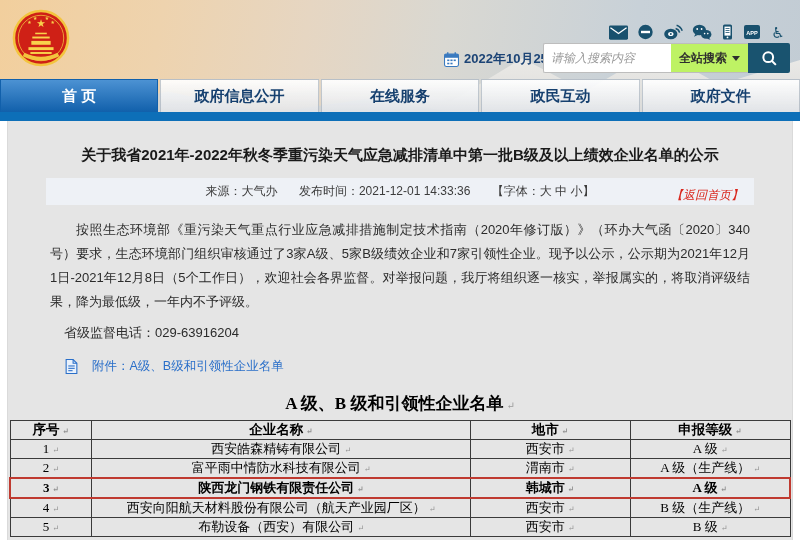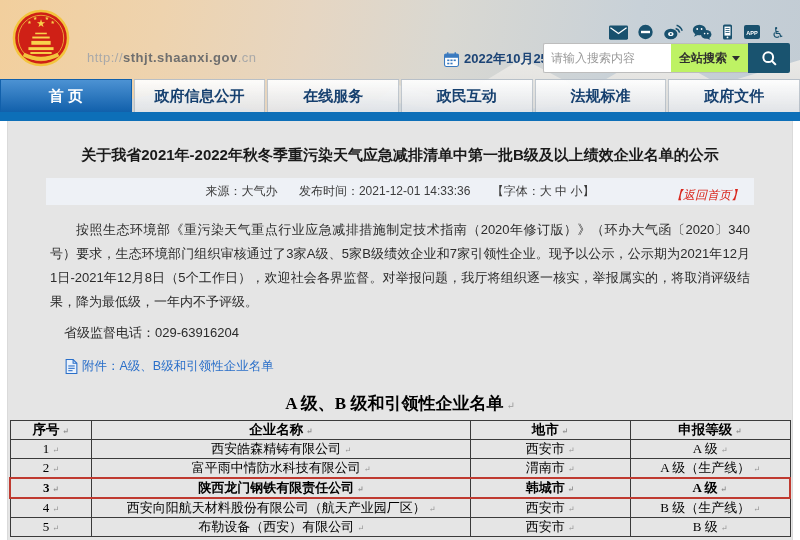--- a/index.html
+++ b/index.html
@@ -26,21 +26,21 @@
   .icon-row { position:absolute; top:24px; right:14px; display:flex; gap:9px; align-items:center; color:#19516e; }
   .icon-btn { display:block; cursor:pointer; }
   .icon-btn svg { display:block; }
 
   .date-box { position:absolute; left:444px; top:50px; display:flex; align-items:center; gap:5px;
     font-size:13px; font-weight:600; color:#1c4476; }
 
   .search { position:absolute; top:43px; right:10px; height:30px; display:flex; align-items:stretch; }
   .search input { width:128px; border:1px solid #bdbdbd; border-right:none; padding:0 7px;
     font-size:12px; color:#333; outline:none; border-radius:2px 0 0 2px; background:#fff;
-    font-family:"Liberation Sans",sans-serif; }
+    font-family:"Liberation Sans",sans-serif;font-style:italic; }
   .search input::placeholder { color:#9a9a9a; }
   .scope { background:#bef264; border-top:1px solid #bdbdbd; border-bottom:1px solid #bdbdbd;
     display:flex; align-items:center; gap:5px; padding:0 8px; font-size:12px; font-weight:bold;
     color:#2e2e2e; cursor:pointer; }
   .caret { width:0; height:0; border-left:4px solid transparent; border-right:4px solid transparent;
     border-top:5px solid #2e2e2e; }
   .search-btn { width:42px; background:#19536f; border:none; display:flex; align-items:center;
     justify-content:center; cursor:pointer; border-radius:0 2px 2px 0; }
 
   
@@ -60,21 +60,21 @@
 
   .meta { margin:0 38px; background:#eef1f6; height:27px; line-height:27px; position:relative;
     text-align:center; font-size:12px; color:#3c3c3c; }
   .meta span { margin:0 9px; }
   .back-home { position:absolute; right:2px; top:4px; color:#d9261c; cursor:pointer;font-style:italic; }
 
   .para { margin:13px 42px 0; font-size:13px; line-height:24px; text-indent:2em;
     text-align:justify; color:#2b2b2b; }
   .phone { margin:10px 30px 0; font-size:13px; text-indent:2em; color:#2b2b2b; }
 
-  .attach { margin:16px 30px 0 57px; display:flex; align-items:center; gap:4px;
+  .attach { margin:16px 30px 0 57px; display:flex; align-items:center; gap:14px;
     color:#2a6fc9; font-size:12.5px; cursor:pointer; width:max-content; }
 
   .tbl-title { margin:17px 0 5px; text-align:center; font-family:"Liberation Serif","DejaVu Serif",serif;
     font-size:17px; font-weight:bold; color:#000; }
   .tbl-title::after { content:"↵"; font-size:10px; color:#999; font-weight:normal; margin-left:3px; }
 
   table.company { width:calc(100% - 2px); margin:0 1px; border-collapse:collapse; table-layout:fixed;
     font-family:"Liberation Serif","DejaVu Serif",serif; font-size:13px; color:#000; }
   .company th, .company td { border:1px solid #3a3a3a; height:19px; padding:0 3px;
     text-align:center; overflow:hidden; white-space:nowrap; font-weight:normal; }
@@ -102,21 +102,20 @@
     <text x="36" y="11" font-size="5" text-anchor="middle" fill="#f9d24b">★</text>
     <text x="42" y="15" font-size="5" text-anchor="middle" fill="#f9d24b">★</text>
     <rect x="24" y="24.5" width="12" height="1.6" fill="#f9d24b"></rect>
     <rect x="21" y="28.5" width="18" height="2" fill="#f9d24b"></rect>
     <rect x="20" y="33" width="20" height="4" fill="#f9d24b"></rect>
     <rect x="17" y="39.5" width="26" height="3" fill="#f9d24b"></rect>
     <rect x="19" y="44.5" width="22" height="2" fill="#f9d24b"></rect>
     <path d="M12,47 Q30,56 48,47" stroke="#f3c43e" stroke-width="4" fill="none"></path>
   </svg>
 
-  <div class="site-url"><span>http://</span><b>sthjt.shaanxi.gov</b><span>.cn</span></div>
 
   <div class="icon-row" id="icon-row">
       <span class="icon-btn">
         <svg width="19" height="15" viewBox="0 0 20 15">
           <rect width="20" height="15" rx="1.5" fill="currentColor"></rect>
           <path d="M1.5,2.5 L10,8.5 L18.5,2.5" stroke="#fff" stroke-width="1.4" fill="none"></path>
         </svg>
       </span>
       <span class="icon-btn">
         <svg width="17" height="16" viewBox="0 0 17 16">
@@ -195,21 +194,20 @@
         <line x1="10.3" y1="10.3" x2="14" y2="14" stroke="#fff" stroke-width="1.9"></line>
       </svg>
     </button>
   </div>
 
   <div class="nav" id="nav-tabs">
       <div class="tab active">首 页</div>
       <div class="tab">政府信息公开</div>
       <div class="tab">在线服务</div>
       <div class="tab">政民互动</div>
-      <div class="tab">法规标准</div>
       <div class="tab">政府文件</div>
     </div>
   <div class="bluebar"></div>
 </div>
 
 <div class="content">
   <div class="article-title">关于我省2021年-2022年秋冬季重污染天气应急减排清单中第一批B级及以上绩效企业名单的公示</div>
 
   <div class="meta">
     <span>来源：大气办</span>

